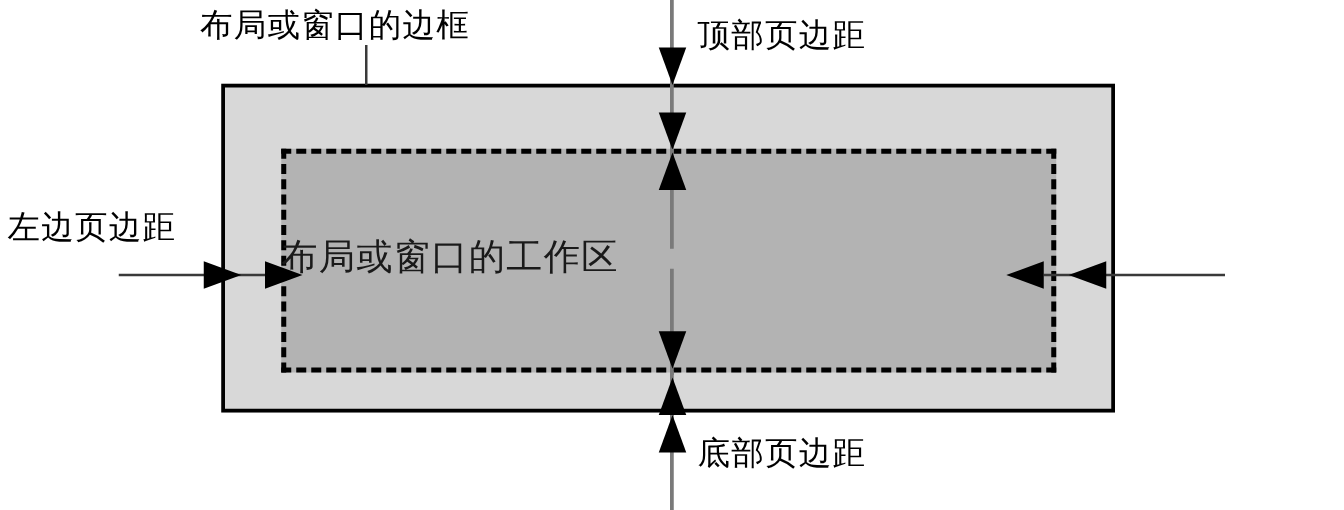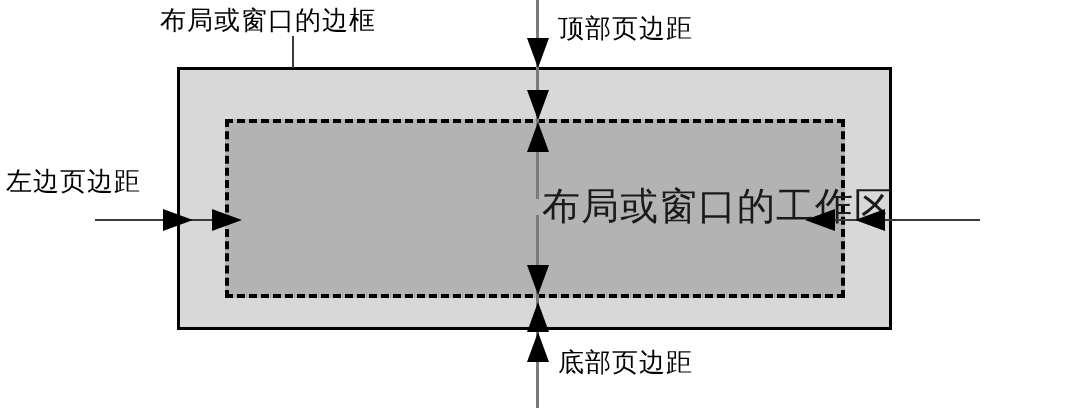--- a/index.html
+++ b/index.html
@@ -37,22 +37,22 @@
     border: 4px dashed #000000;
     box-sizing: border-box;
   }
 
   
   .workarea-text {
     position: absolute;
     left: 225px;
     top: 186px;
     width: 668px;
-    text-align: right;
-    font-size: 38px;
+    text-align: left;
+    font-size: 29px;
     line-height: 40px;
     color: #1a1a1a;
     letter-spacing: 1px;
     white-space: nowrap;
   }
 
   
   .vline {
     position: absolute;
     width: 3px;

